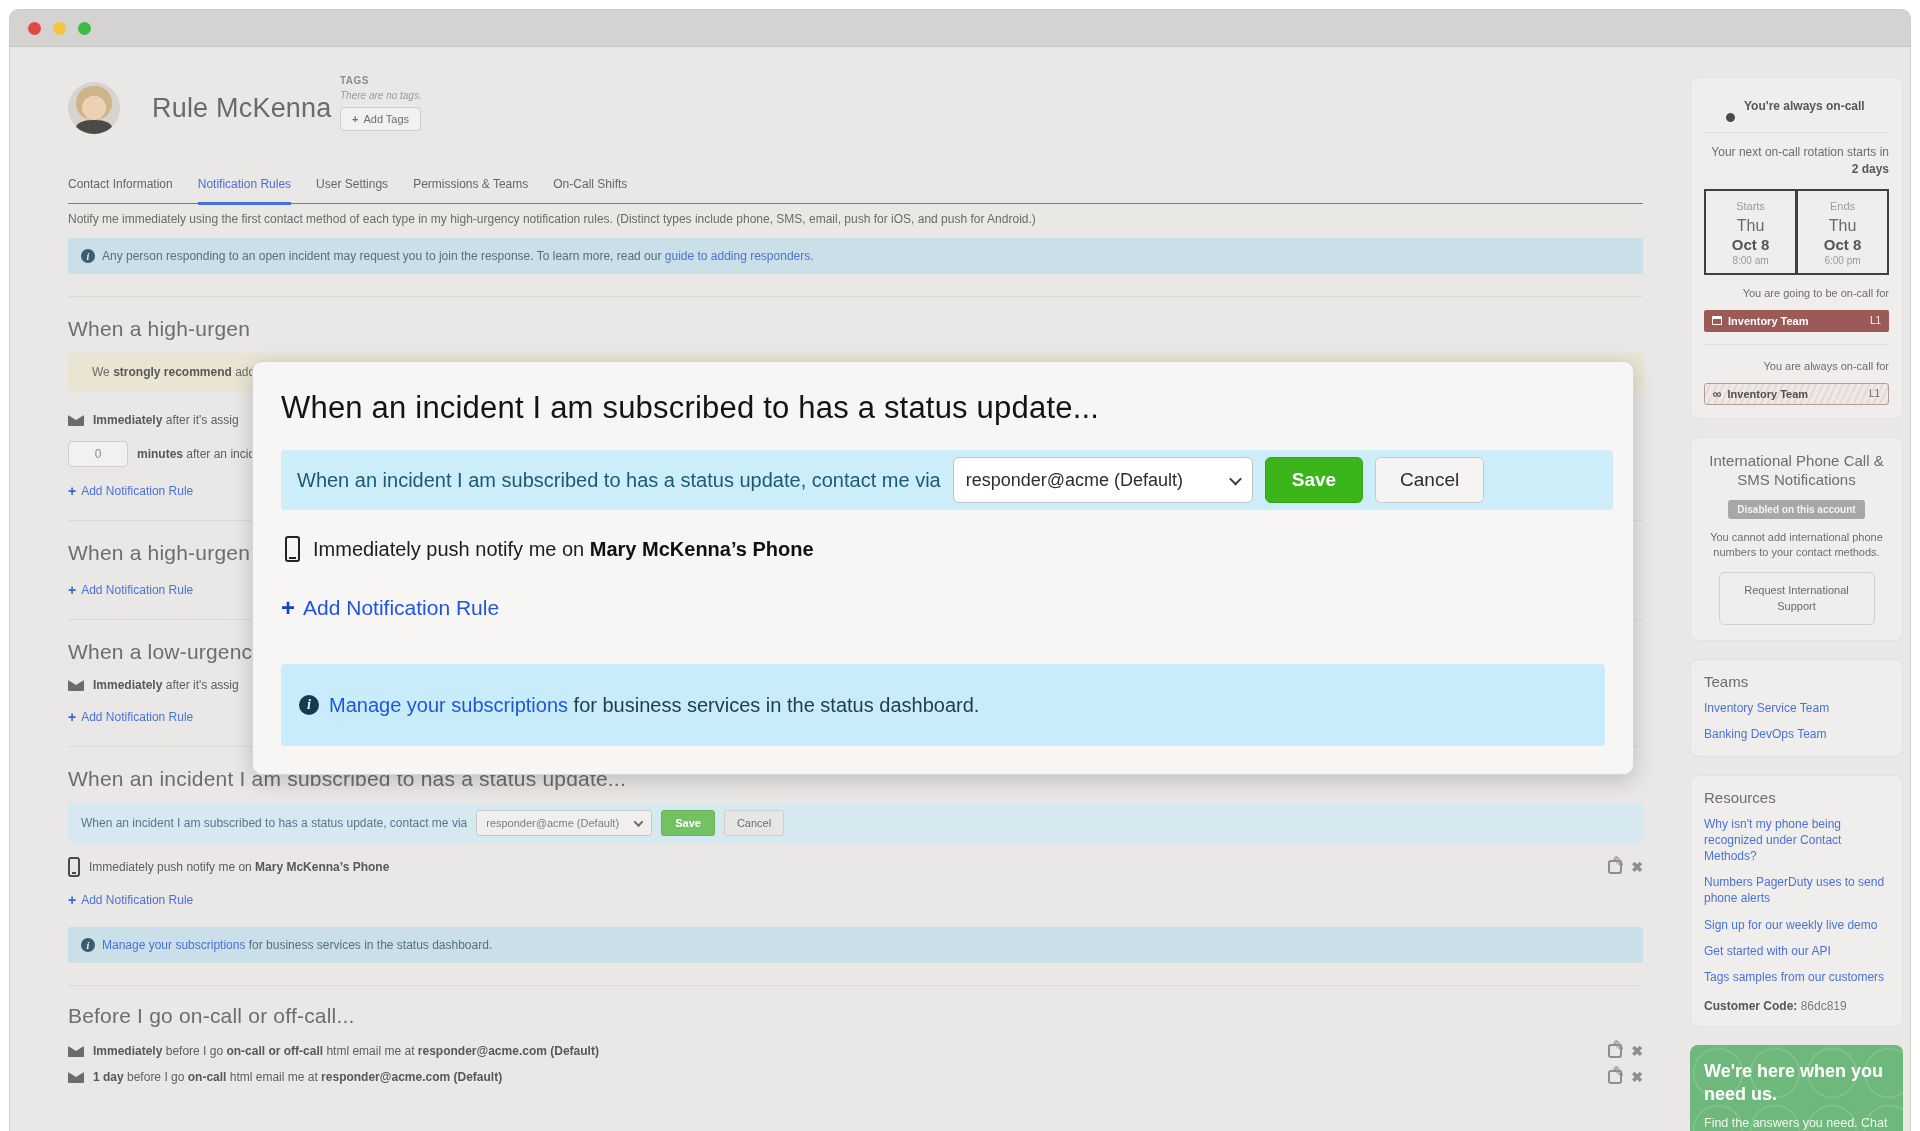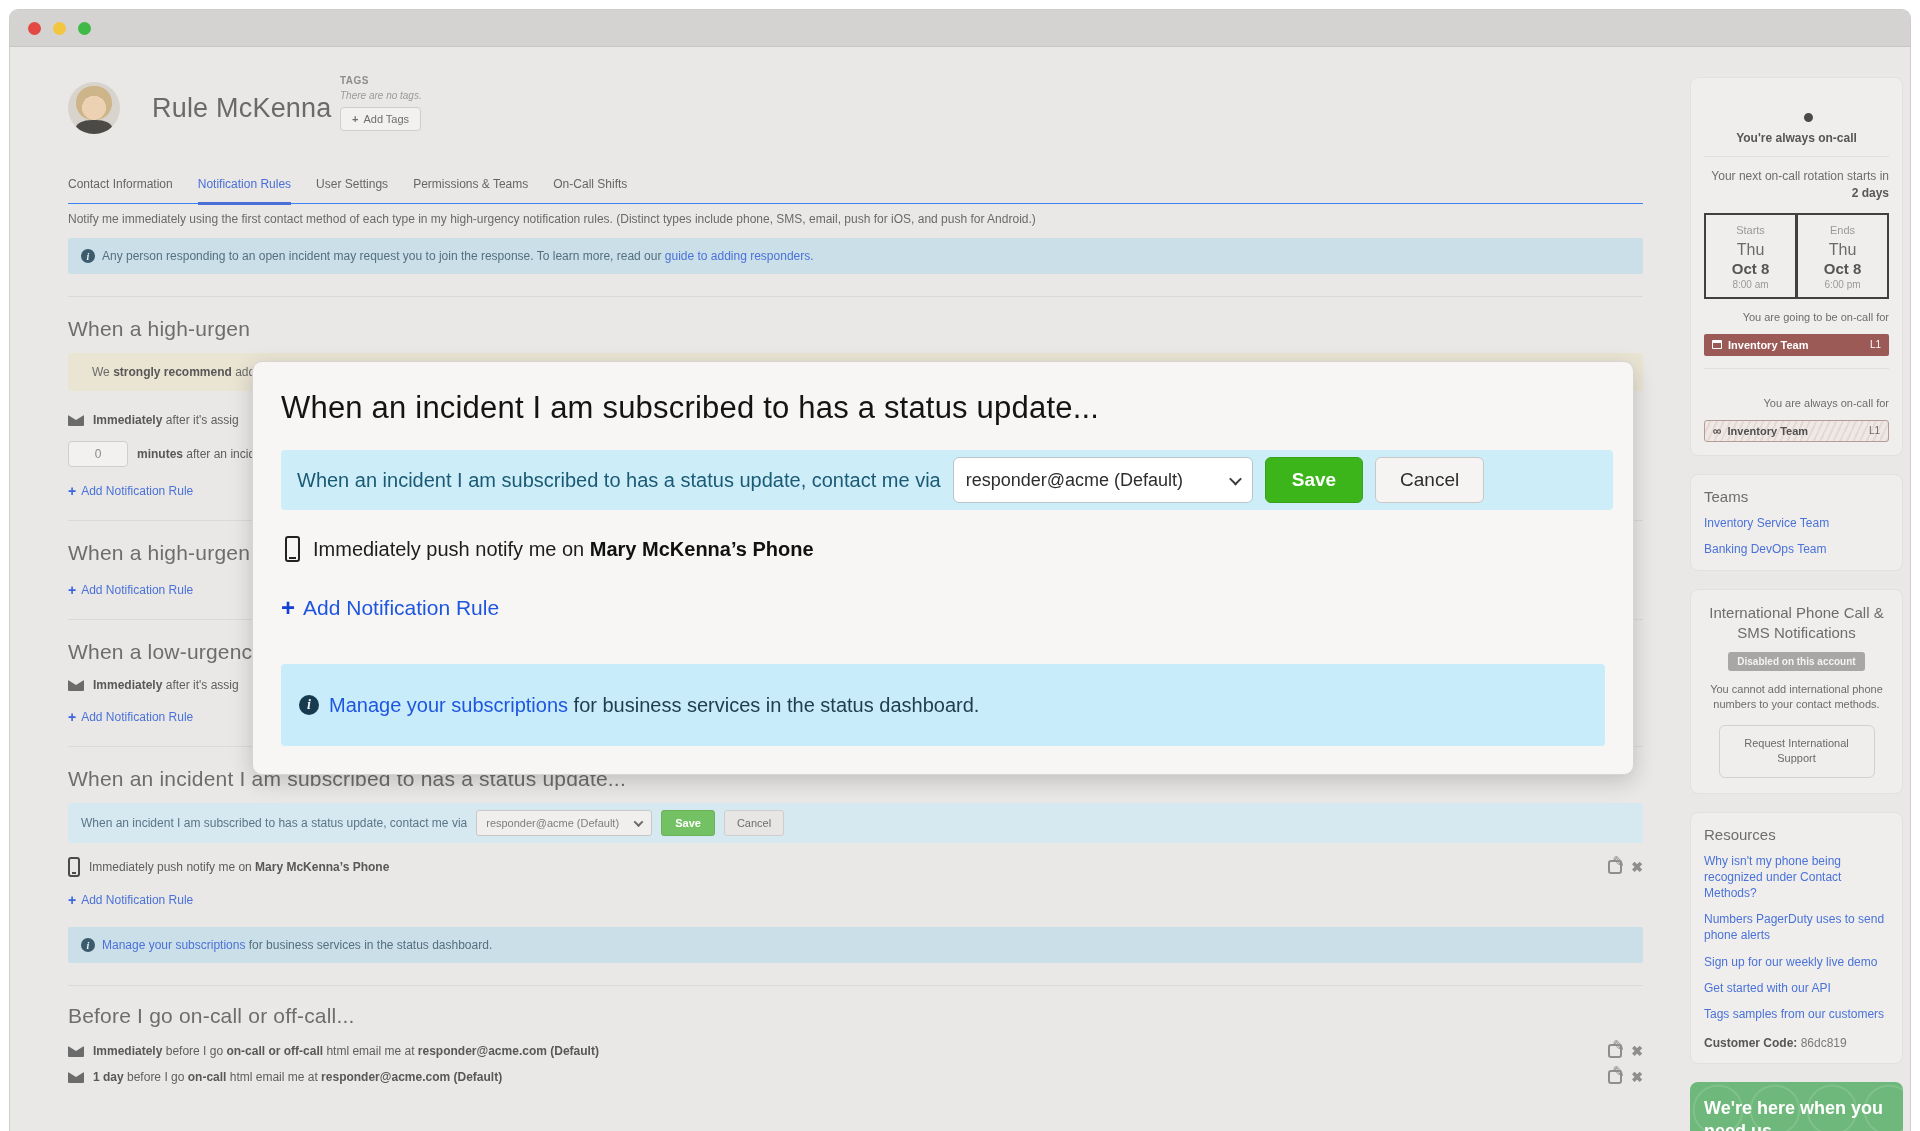--- a/index.html
+++ b/index.html
@@ -103,21 +103,21 @@
                cursor:pointer; text-decoration:none; }
   .m-addrule .plus { font-weight:bold; font-size:24px; color:#1440d6; }
   .m-banner { margin-top:42px; margin-right:8px; background:#c8ecfa; border-radius:4px; min-height:82px;
               display:flex; align-items:center; gap:10px; padding:0 18px; font-size:20px; color:#203e50; }
   .m-banner .info-ic { width:20px; height:20px; font-size:14px; background:#173a4e; }
   .m-banner .lnk { color:#1f56e0; }
 
   
   .sidebar { position:absolute; left:1680px; top:30px; width:213px; }
   .card { background:#efeeec; border:1px solid #e2e1df; border-radius:8px; padding:13px; margin-bottom:18px; }
-  .sb-hdr { display:flex; align-items:center; gap:10px; padding-bottom:11px; border-bottom:1px solid #e0dfdd;flex-direction:column; }
+  .sb-hdr { display:flex; align-items:center; gap:10px; padding-bottom:11px; border-bottom:1px solid #e0dfdd; }
   .sb-av { width:30px; height:30px; position:relative; flex:none; }
   .sb-av .avatar { width:30px; height:30px; }
   .sb-badge { position:absolute; right:-3px; bottom:-3px; width:13px; height:13px; border-radius:50%;
               background:#4a4a4a; border:2px solid #efeeec; }
   .sb-title { font-size:12px; font-weight:bold; color:#565656; }
   .sb-text { font-size:12px; color:#6d6d6d; line-height:1.45;text-align:right; }
   .dates { display:flex; margin-top:10px; }
   .dcell { flex:1; border:2px solid #404040; padding:9px 4px 7px; text-align:center; }
   .dcell + .dcell { margin-left:-1px; }
   .dlabel { font-size:11px; color:#9a9a9a; }
@@ -306,39 +306,39 @@
             <div class="dtime">6:00 pm</div>
           </div>
         </div>
         <div class="sb-text" style="margin-top:11px;font-size:11px">You are going to be on-call for</div>
         <div class="badge-team">
           <span class="cal"></span>
           <span>Inventory Team</span>
           <span class="lvl">L1</span>
         </div>
         <div class="hline"></div>
-        <div class="sb-text" style="margin-top:27px;font-size:11px">You are always on-call for</div>
+        <div class="sb-text" style="margin-top:14px;font-size:11px">You are always on-call for</div>
         <div class="badge-team2">
           <span class="inf">∞</span>
           <span>Inventory Team</span>
           <span class="lvl">L1</span>
         </div>
-      </div>
-
-      <div class="card">
-        <div class="sb-h2">Teams</div>
-        <a class="sb-link">Inventory Service Team</a>
-        <a class="sb-link">Banking DevOps Team</a>
       </div>
 
       <div class="card">
         <div class="intl-h">International Phone Call &amp; SMS Notifications</div>
         <span class="dis-badge">Disabled on this account</span>
         <div class="intl-text">You cannot add international phone numbers to your contact methods.</div>
         <button class="req-btn">Request International Support</button>
+      </div>
+
+      <div class="card">
+        <div class="sb-h2">Teams</div>
+        <a class="sb-link">Inventory Service Team</a>
+        <a class="sb-link">Banking DevOps Team</a>
       </div>
 
       <div class="card">
         <div class="sb-h2">Resources</div>
         <a class="sb-link">Why isn't my phone being recognized under Contact Methods?</a>
         <a class="sb-link">Numbers PagerDuty uses to send phone alerts</a>
         <a class="sb-link">Sign up for our weekly live demo</a>
         <a class="sb-link">Get started with our API</a>
         <a class="sb-link">Tags samples from our customers</a>
         <div class="cust">

